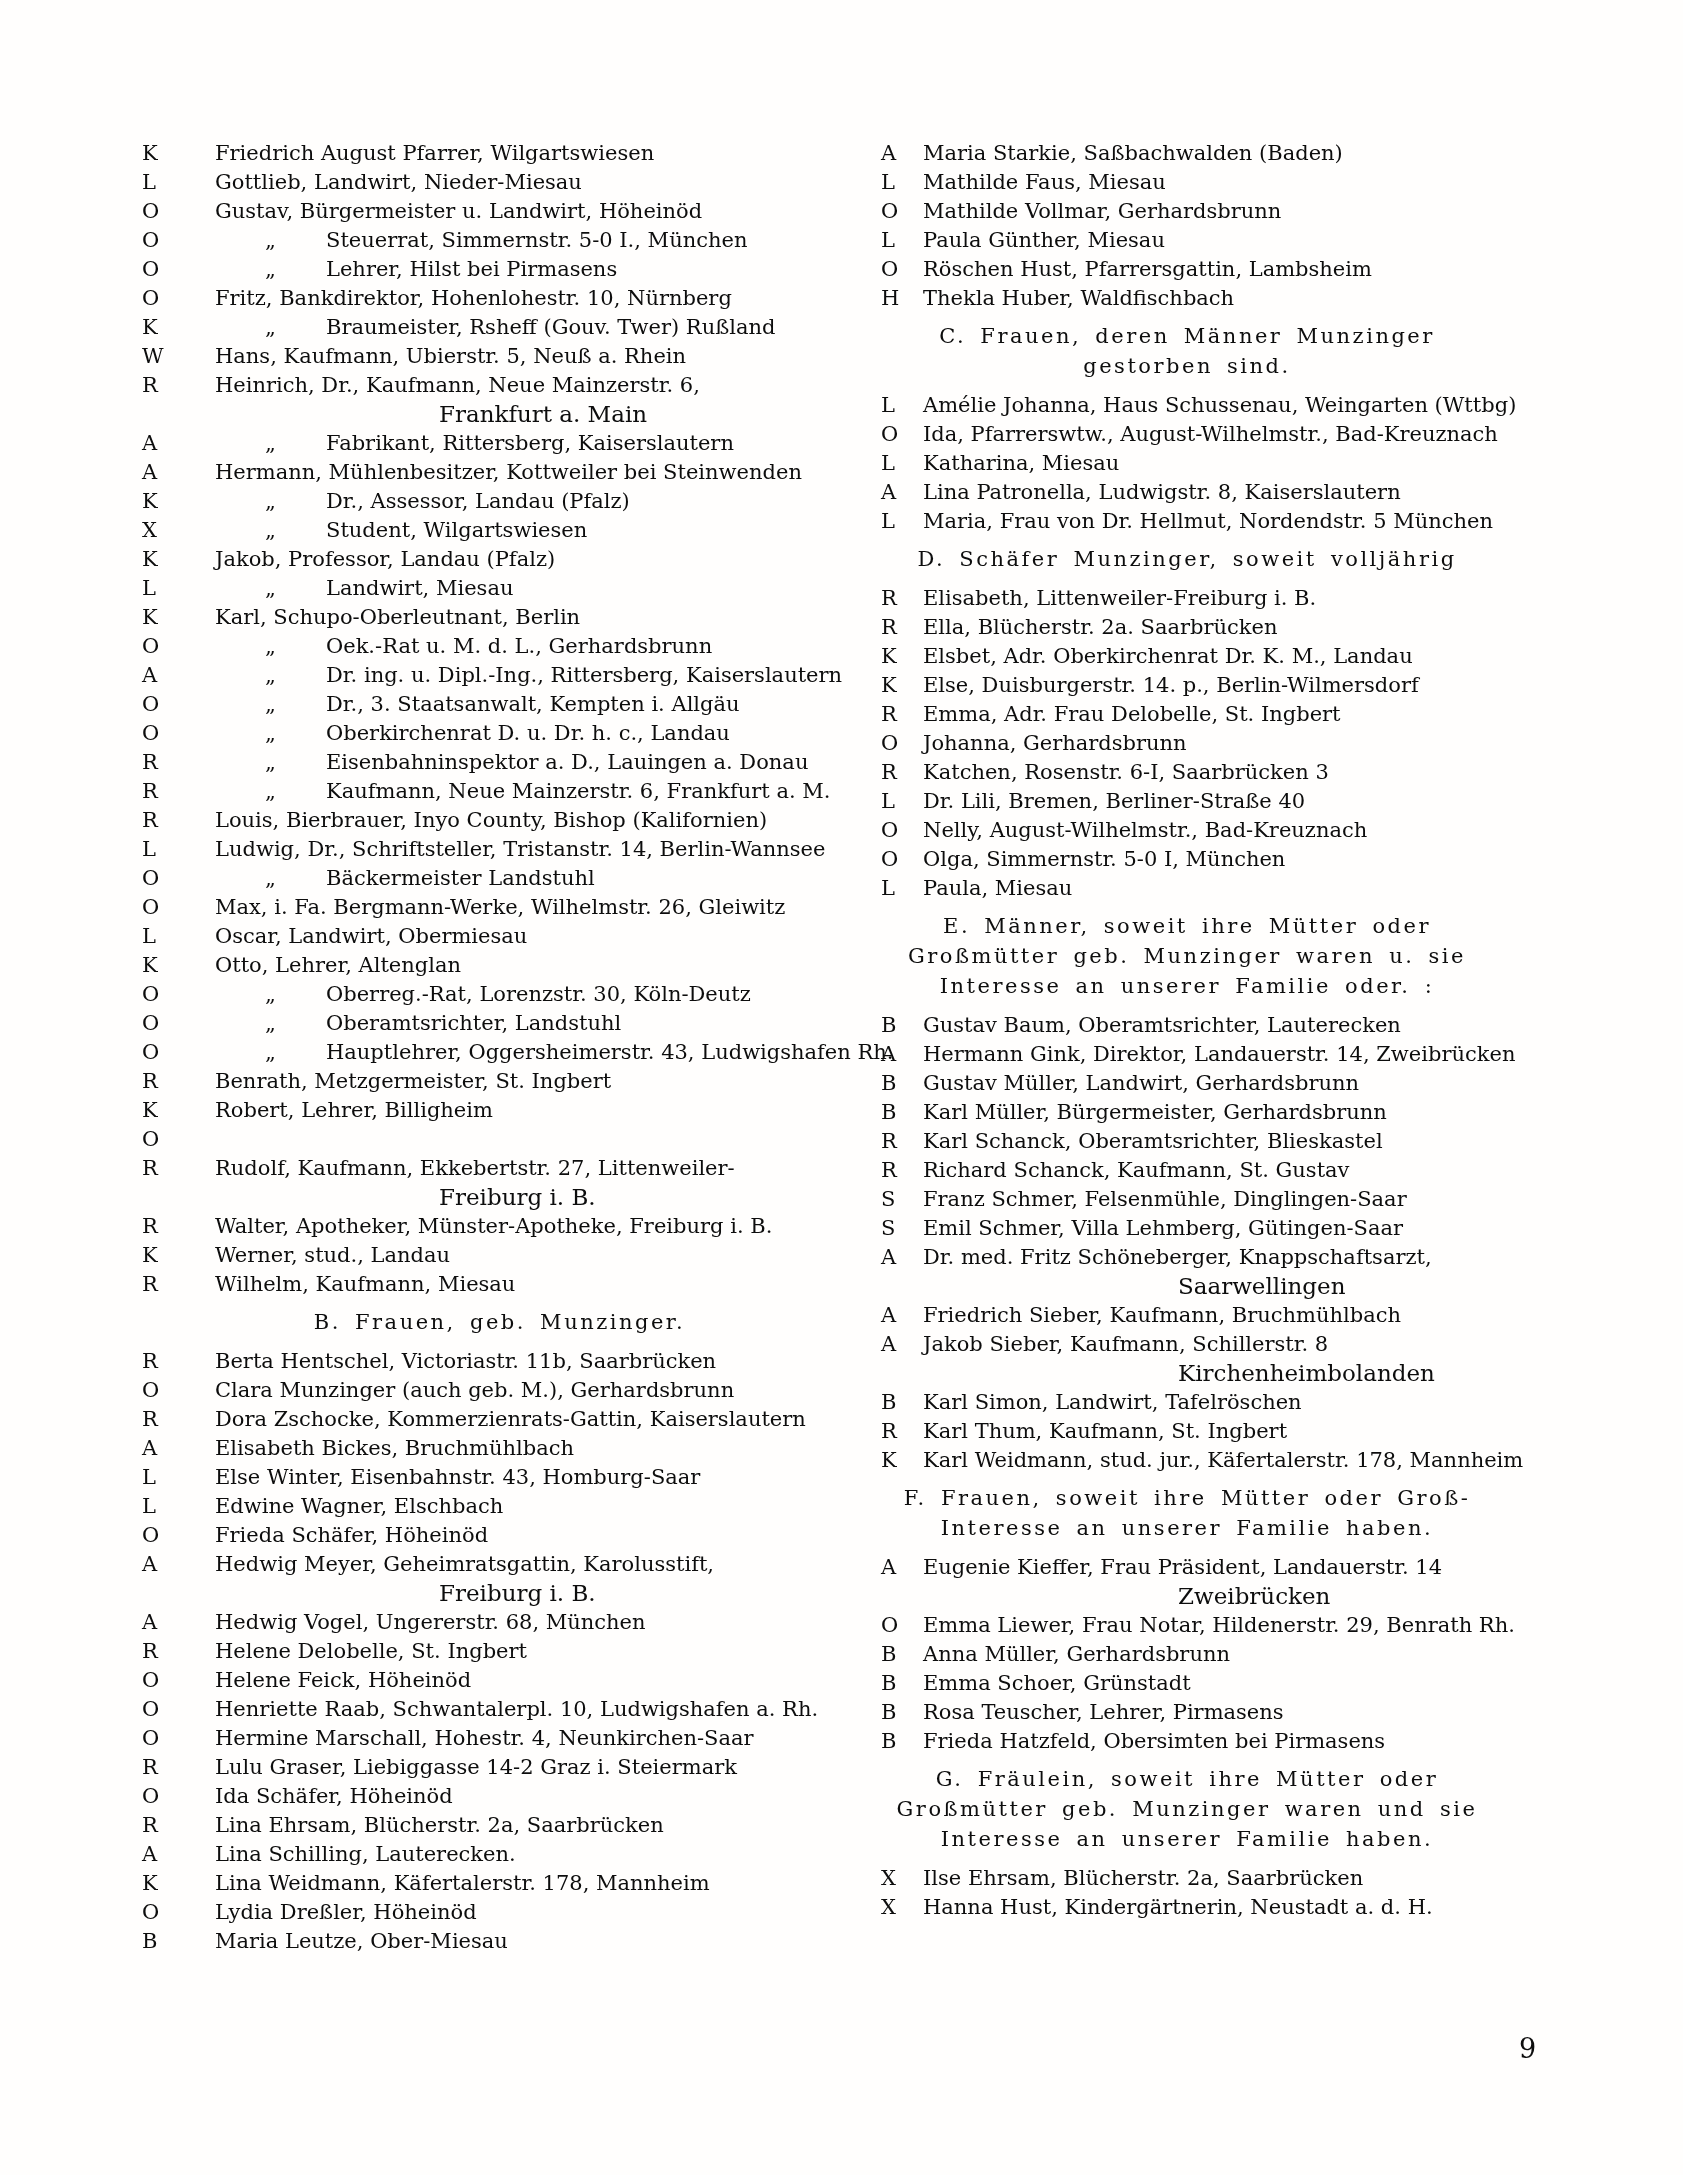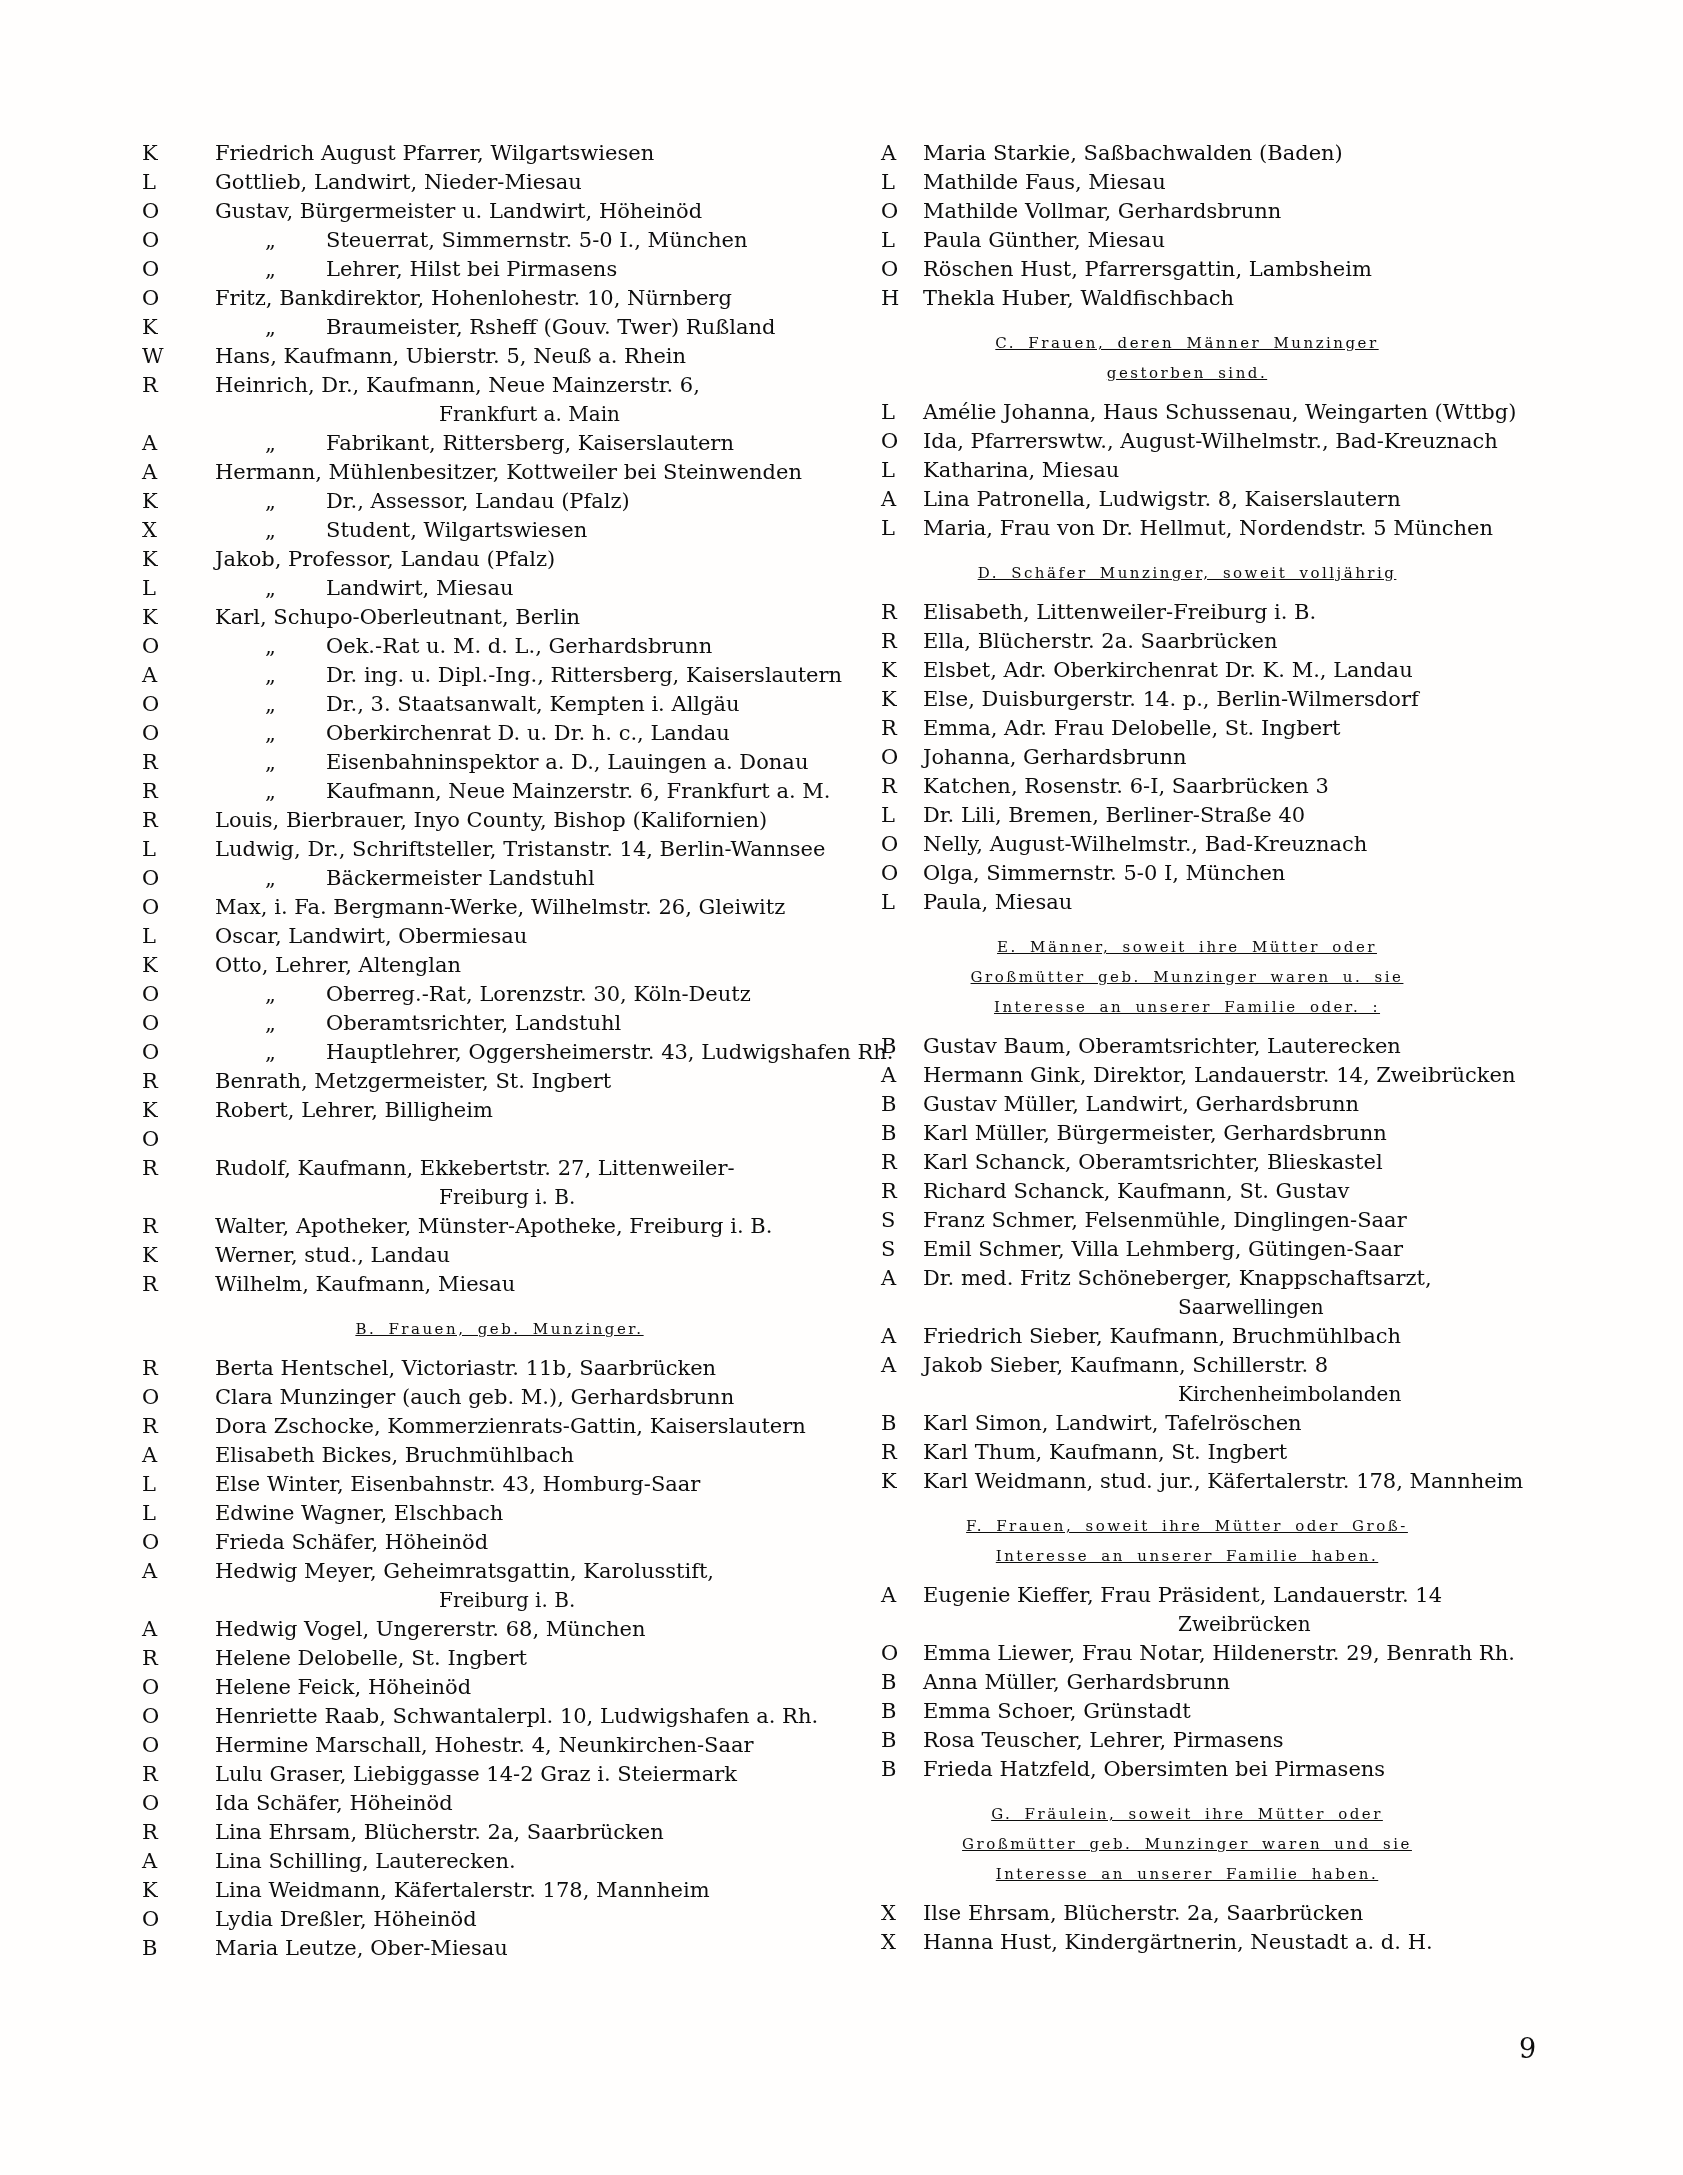--- a/index.html
+++ b/index.html
@@ -15,31 +15,30 @@
   .column { position: absolute; top: 139px; }
   .col-left  { left: 142px; width: 715px; }
   .col-right { left: 881px; width: 612px; }
 
   .entry-row { display: flex; line-height: 29px; font-size: 21px; white-space: nowrap; }
   .col-left  .entry-tag { flex: none; width: 73px; }
   .col-right .entry-tag { flex: none; width: 42px; }
   .entry-text { flex: none; }
   .ditto-mark { display: inline-block; width: 111px; text-align: center; }
 
-  .entry-continuation { line-height: 29px; font-size: 20px; padding-left: 297px; white-space: nowrap; }
+  .entry-continuation { line-height: 29px; font-size: 23px; padding-left: 297px; white-space: nowrap; }
 
   .section-heading {
     text-align: center;
-    margin: 15px 0 10px 0;
-    font-size: 15px;
+    margin: 8px 0 10px 0;
+    font-size: 21px;
     line-height: 30px;
     letter-spacing: 2.5px;
     word-spacing: 5px;
     white-space: nowrap;
-    text-decoration: underline;
   }
   .page-number {
     position: absolute;
     left: 1519px; top: 2033px;
     font-size: 27px;
     font-family: "DejaVu Serif", "Liberation Serif", serif;
   }
 </style>
 </head>
 <body>

